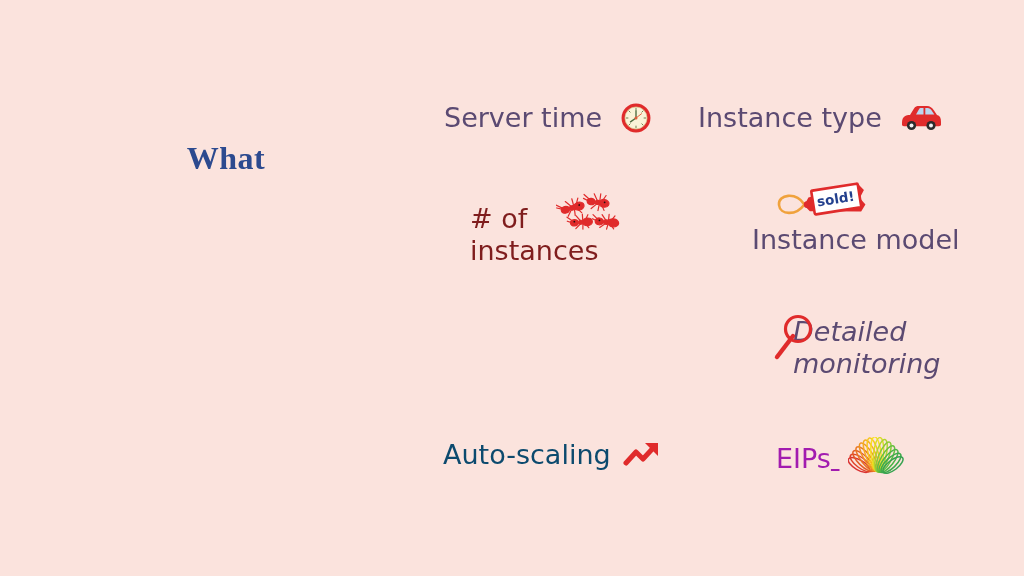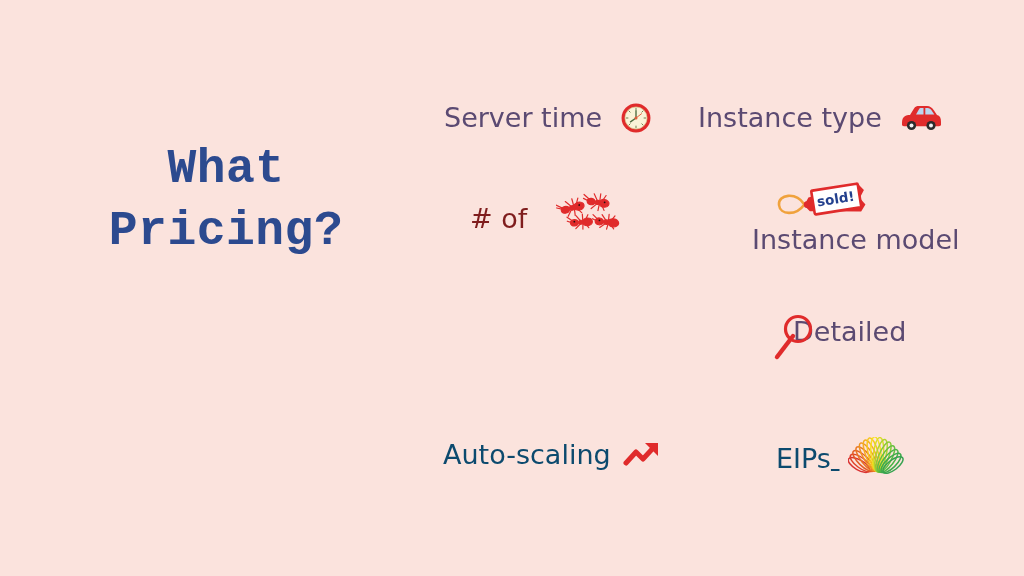--- a/index.html
+++ b/index.html
@@ -21,23 +21,23 @@
   }
 
   
   #title-block {
     position: absolute;
     left: 36px;
     top: 138px;
     width: 380px;
     text-align: center;
     color: #2c4a8f;
-    font-family: Liberation Mono, monospace;
+    font-family: Liberation Serif, serif;
     font-weight: bold;
-    font-size: 48px;
+    font-size: 32px;
     line-height: 1.30;
     letter-spacing: 0.5px;
   }
   #title-block .tline {
     display: block;
     white-space: nowrap;
   }
 
   
   .item {
@@ -92,21 +92,20 @@
     height: 56px;
   }
 </style>
 </head>
 <body style="background: rgb(251, 227, 221);">
 
 <div id="slide" style="background: rgb(251, 227, 221);">
 
   <div id="title-block" style="color: rgb(44, 74, 143);">
     <span class="tline">What</span>
-    <span class="tline">Pricing?</span>
   </div>
 
   <div class="item" id="item-server-time" style="color: rgb(91, 74, 114);">
     <span class="lbl">Server time</span>
     <span class="ico" style="width:34px;height:34px;margin-left:8px;">
       <svg width="34" height="34" viewBox="0 0 40 40">
         <circle cx="20" cy="20" r="17" fill="#e02b2b"></circle>
         <circle cx="20" cy="20" r="13" fill="#faf3d8" stroke="#d9c98a" stroke-width="0.8"></circle>
         <g stroke="#5a6b3a" stroke-width="1" stroke-linecap="round">
           <line x1="20" y1="8.5" x2="20" y2="10.5"></line>
@@ -121,20 +120,21 @@
         <line x1="20" y1="20" x2="20" y2="11.5" stroke="#4c6b3f" stroke-width="1.6" stroke-linecap="round"></line>
         <line x1="20" y1="20" x2="13.5" y2="24.5" stroke="#4c6b3f" stroke-width="1.6" stroke-linecap="round"></line>
         <line x1="20" y1="20" x2="26.5" y2="15" stroke="#e05a3a" stroke-width="1.1" stroke-linecap="round"></line>
         <circle cx="20" cy="20" r="1.8" fill="#e05a3a"></circle>
       </svg>
     </span>
   </div>
 
   <div class="item" id="item-instances" style="color: #7f1d1d;">
     <span class="lbl2"># of</span>
+    <span class="lbl2">instances</span>
     <span class="antwrap">
       <svg width="72" height="52" viewBox="0 0 72 52">
         <g fill="#e02b2b" stroke="#e02b2b" stroke-width="1.2" stroke-linecap="round">
 
           <g transform="translate(4,16) rotate(-15)">
             <ellipse cx="4" cy="6" rx="4.2" ry="3.4"></ellipse>
             <ellipse cx="11" cy="6" rx="2.6" ry="2.2"></ellipse>
             <ellipse cx="18" cy="6" rx="5.2" ry="4"></ellipse>
             <line x1="11" y1="5" x2="6" y2="-2"></line>
               <line x1="11" y1="6" x2="5" y2="13"></line>
@@ -232,31 +232,32 @@
         <g transform="rotate(-6 56 24)">
           <path d="M28,24.5 L33,17 L84,9 L89,15.5 L84,23 L89,30 L84,36.5 L33,31 Z" fill="#e02b2b"></path>
           <circle cx="31" cy="24" r="3.4" fill="#e02b2b"></circle>
           <rect x="37" y="9.5" width="47" height="24" rx="1.2" fill="#ffffff" stroke="#e02b2b" stroke-width="2.6" transform="rotate(-3 60 21)"></rect>
           <text x="60" y="26" transform="rotate(-3 60 21)" text-anchor="middle" font-family="'DejaVu Sans', sans-serif" font-size="13.5" font-weight="bold" fill="#23408e">sold!</text>
         </g>
       </svg>
     </span>
   </div>
 
-  <div class="item" id="item-monitoring" style="color: rgb(91, 74, 114);">
+  <div class="item" id="item-monitoring" style="color: rgb(91, 74, 114); font-style: italic;">
     <span class="lbl2">Detailed</span>
+    <span class="lbl2">monitoring</span>
     <span class="magwrap">
       <svg width="52" height="56" viewBox="0 0 52 56">
         <line x1="22" y1="26" x2="6" y2="47" stroke="#e02b2b" stroke-width="4.4" stroke-linecap="round"></line>
         <circle cx="27" cy="19" r="12.5" fill="none" stroke="#e02b2b" stroke-width="3.2"></circle>
       </svg>
     </span>
   </div>
 
-  <div class="item" id="item-eips" style="color: #0c4a6e; text-decoration: underline;">
+  <div class="item" id="item-eips" style="color: #a21caf; text-decoration: underline;">
     <span class="lbl">EIPs</span>
     <span class="ico" style="width:56px;height:44px;margin-left:8px;">
       <svg width="56" height="44" viewBox="0 0 56 44">
         <g fill="none" stroke-width="1.5" opacity="0.95">
           <ellipse cx="11" cy="28" rx="5" ry="12" stroke="#d92b2b" transform="rotate(-60 11 28)"></ellipse>
           <ellipse cx="13" cy="26" rx="5" ry="13" stroke="#de3c22" transform="rotate(-53 13 26)"></ellipse>
           <ellipse cx="15.5" cy="24" rx="5" ry="14" stroke="#e2561c" transform="rotate(-46 15.5 24)"></ellipse>
           <ellipse cx="18" cy="22" rx="5" ry="15" stroke="#e8731a" transform="rotate(-38 18 22)"></ellipse>
           <ellipse cx="20.5" cy="20" rx="5" ry="16" stroke="#ee9017" transform="rotate(-30 20.5 20)"></ellipse>
           <ellipse cx="23" cy="18.5" rx="5" ry="16.5" stroke="#f3ad16" transform="rotate(-22 23 18.5)"></ellipse>

